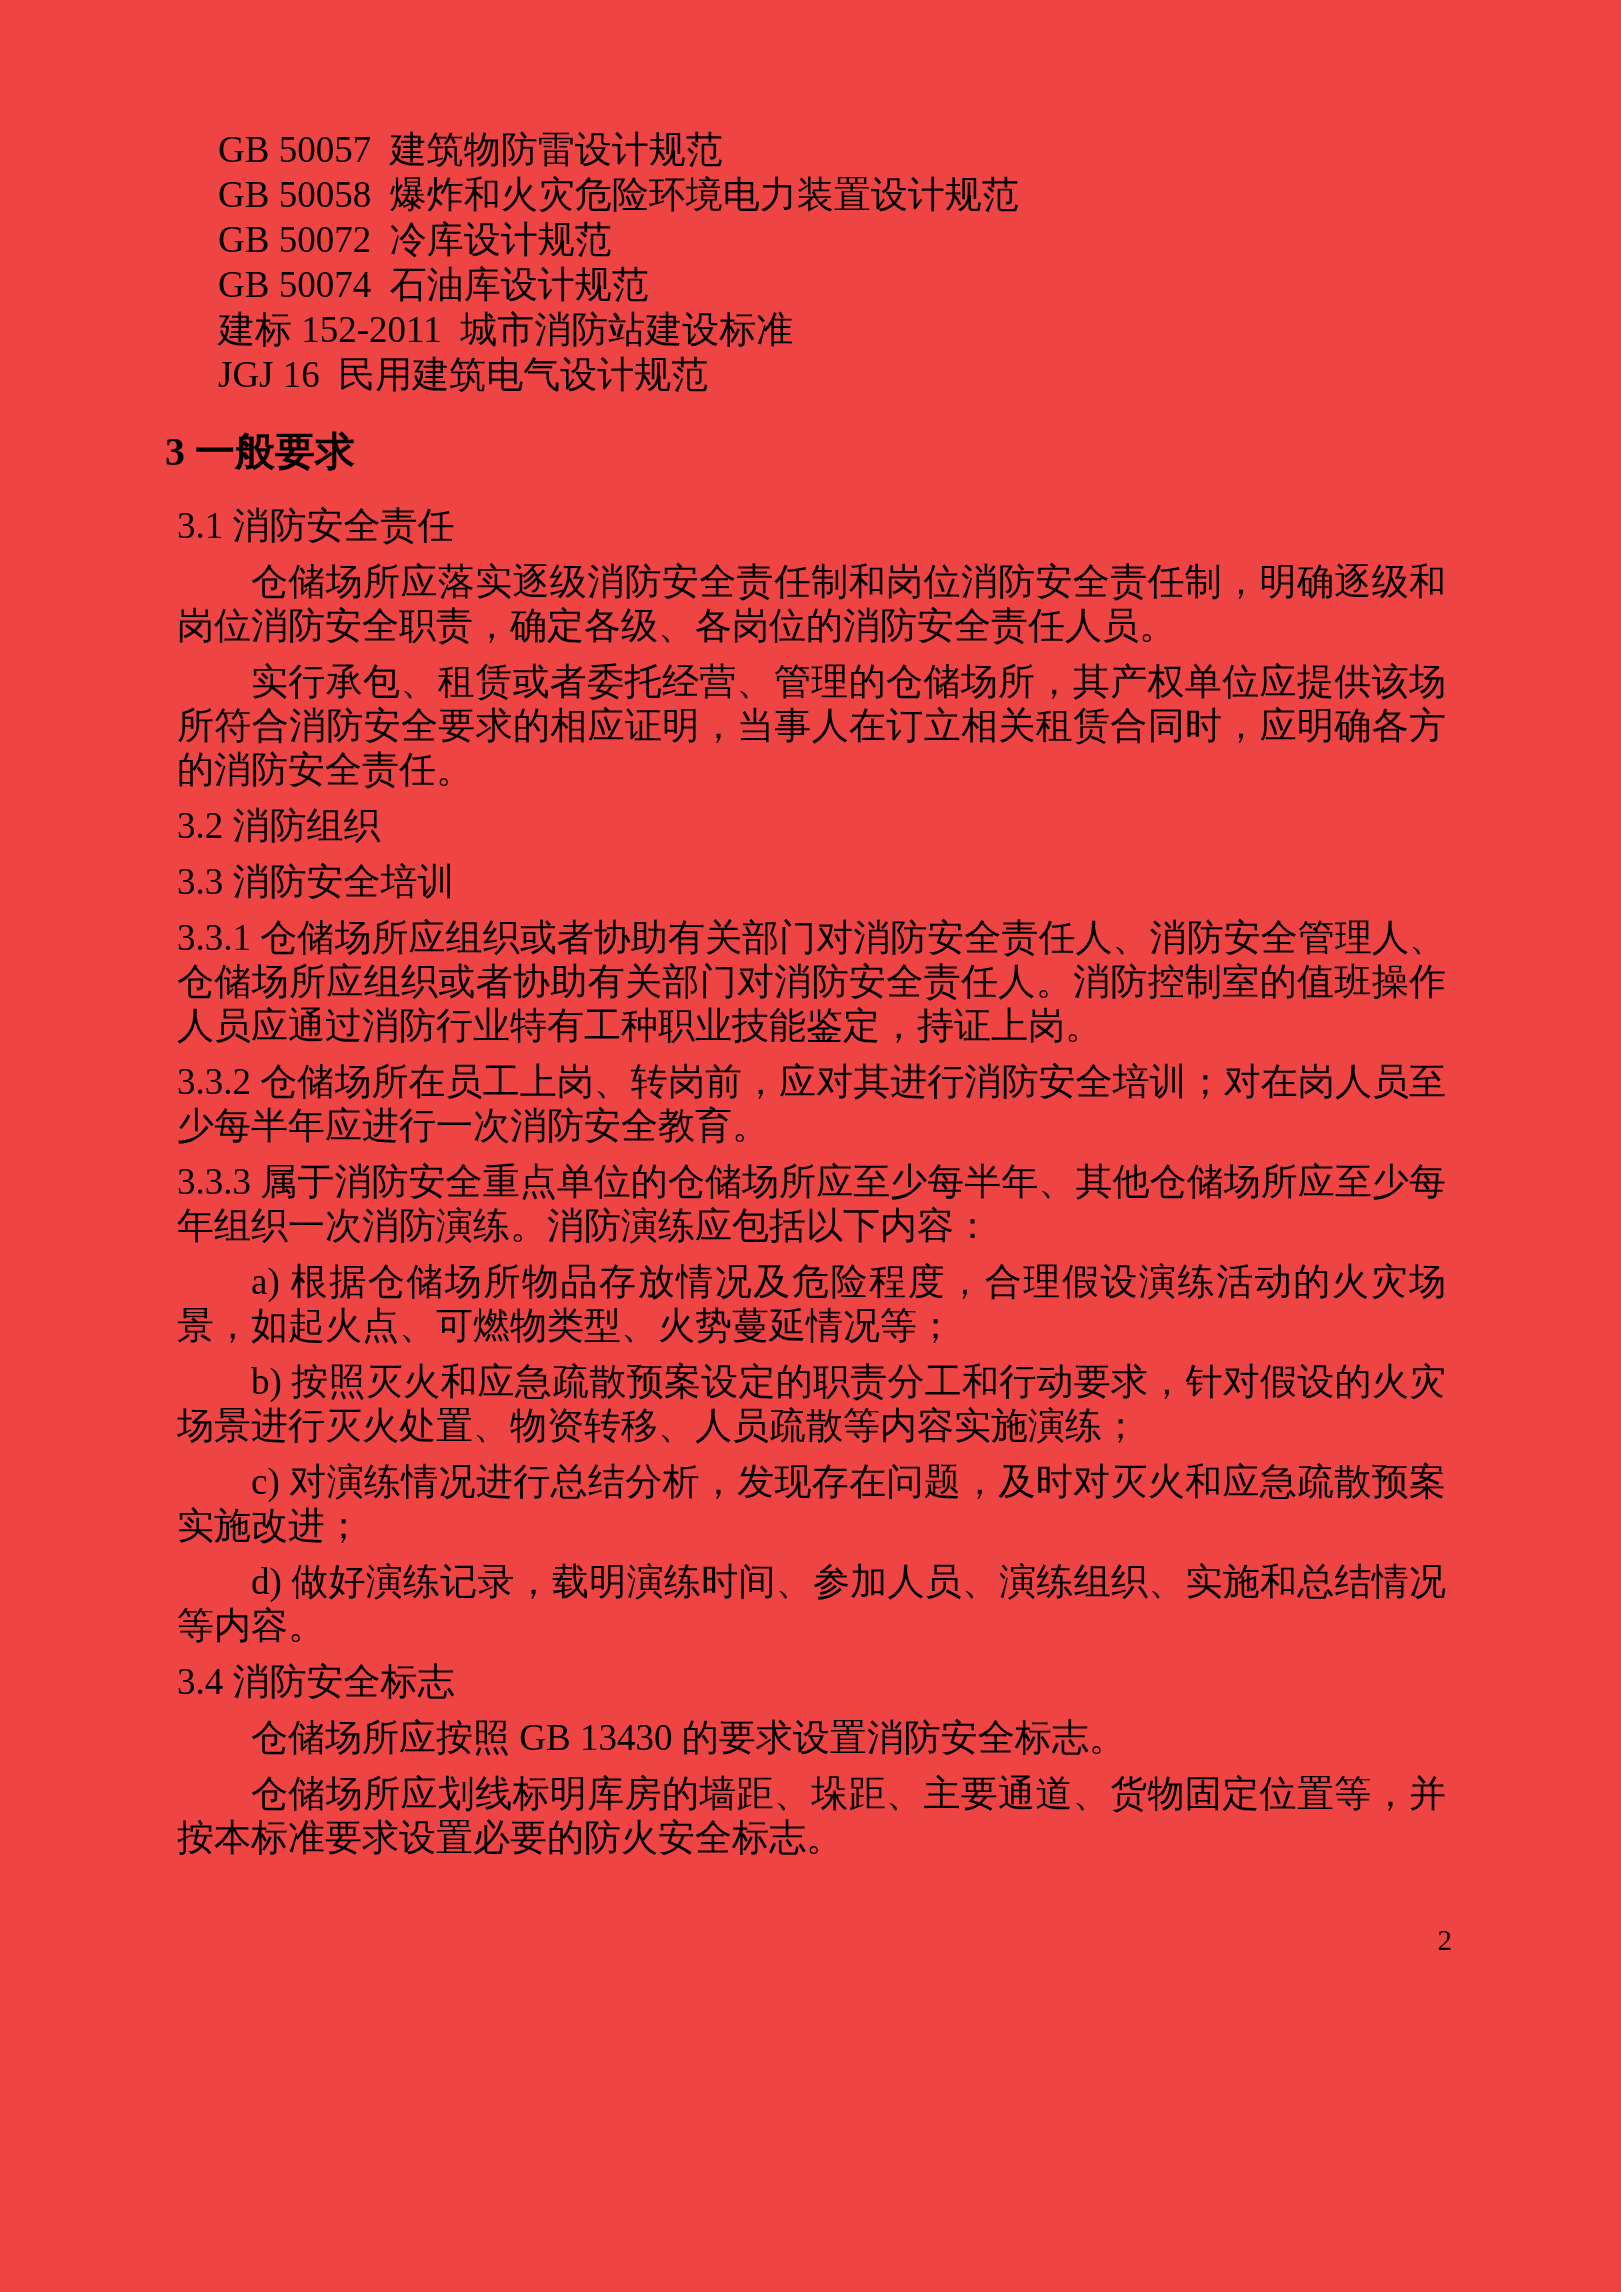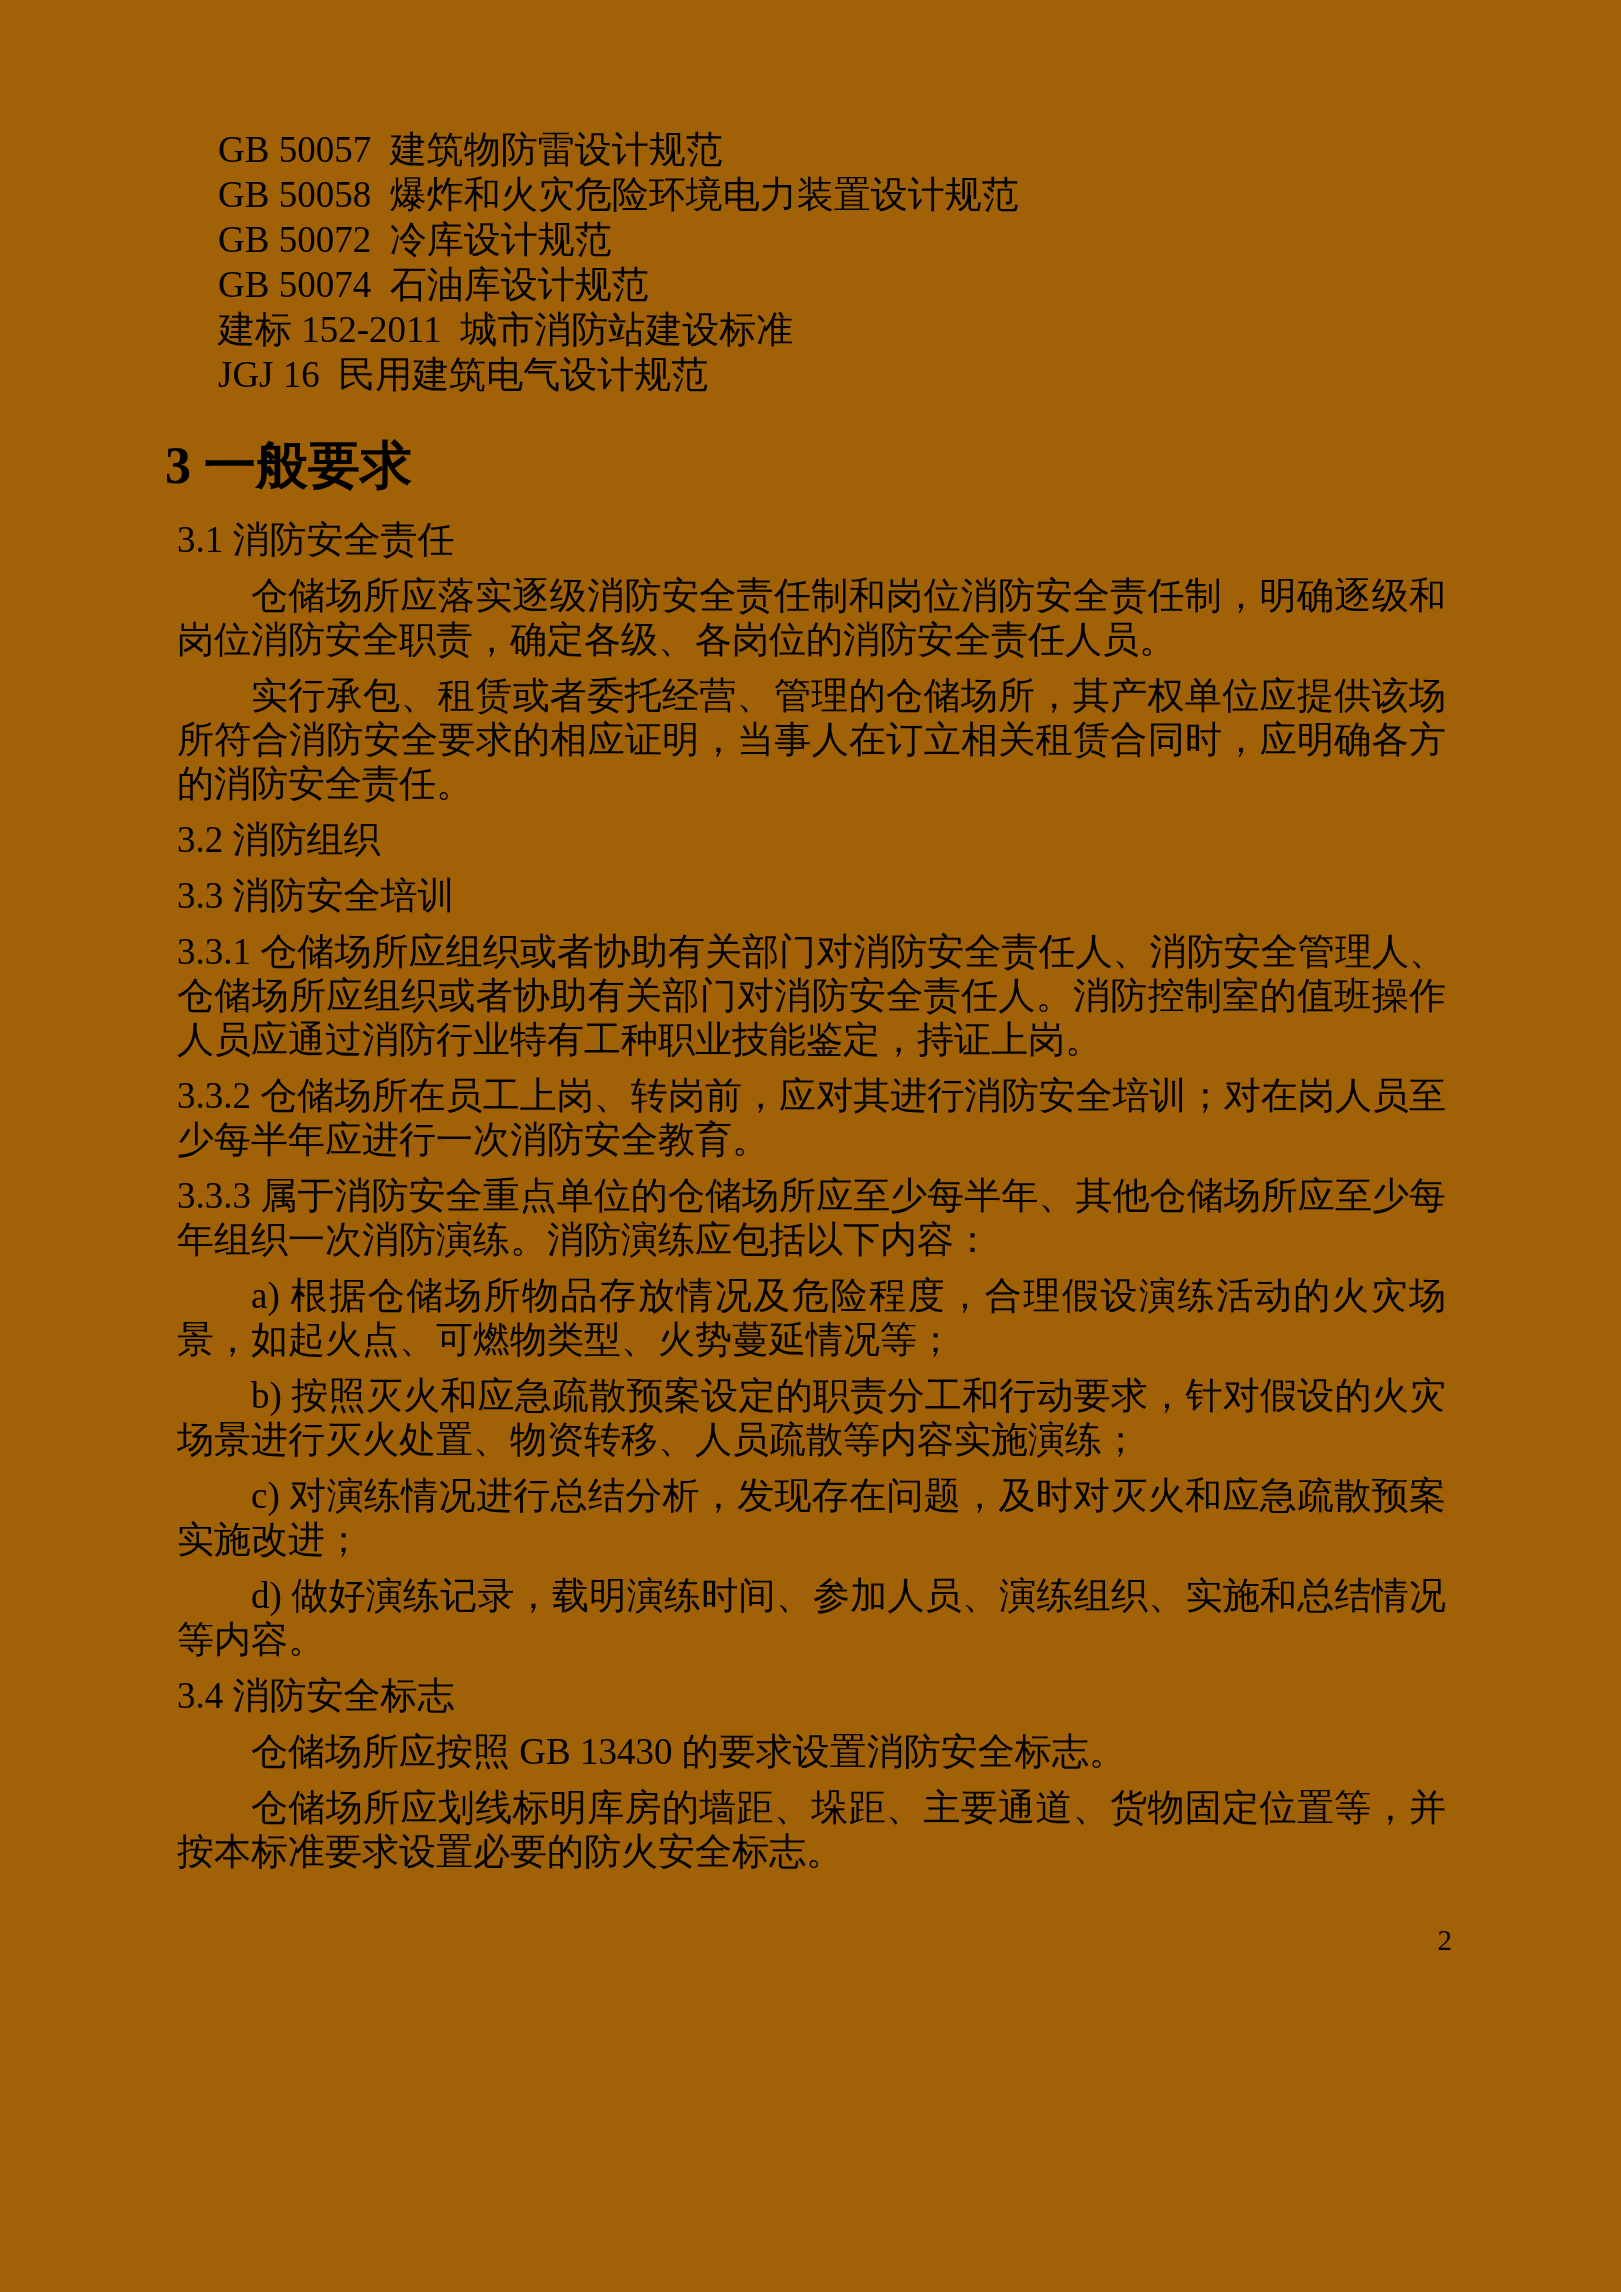--- a/index.html
+++ b/index.html
@@ -5,39 +5,39 @@
   html, body {
     margin: 0;
     padding: 0;
     background: #9a9a9a;
   }
   .page {
     position: relative;
     width: 1621px;
     height: 2293px;
     margin: 0 auto;
-    background: #a16207;
+    background: #ef4444;
     color: #000000;
     font-family: "Liberation Serif", "DejaVu Serif", serif;
     box-sizing: border-box;
     padding: 127px 163px 0 165px;
     overflow: hidden;
   }
   .standards {
     margin: 0;
   }
   .std-line {
     padding-left: 53px;
     font-size: 37px;
     line-height: 45px;
     white-space: pre-wrap;
   }
   .heading {
-    margin: 45px 0 29px 0;
-    font-size: 52px;
+    margin: 31px 0 29px 0;
+    font-size: 40px;
     line-height: 47px;
     font-weight: bold;
   }
   .paras {
     margin: 0;
   }
   .para {
     margin: 12px;
     font-size: 37px;
     line-height: 44px;

